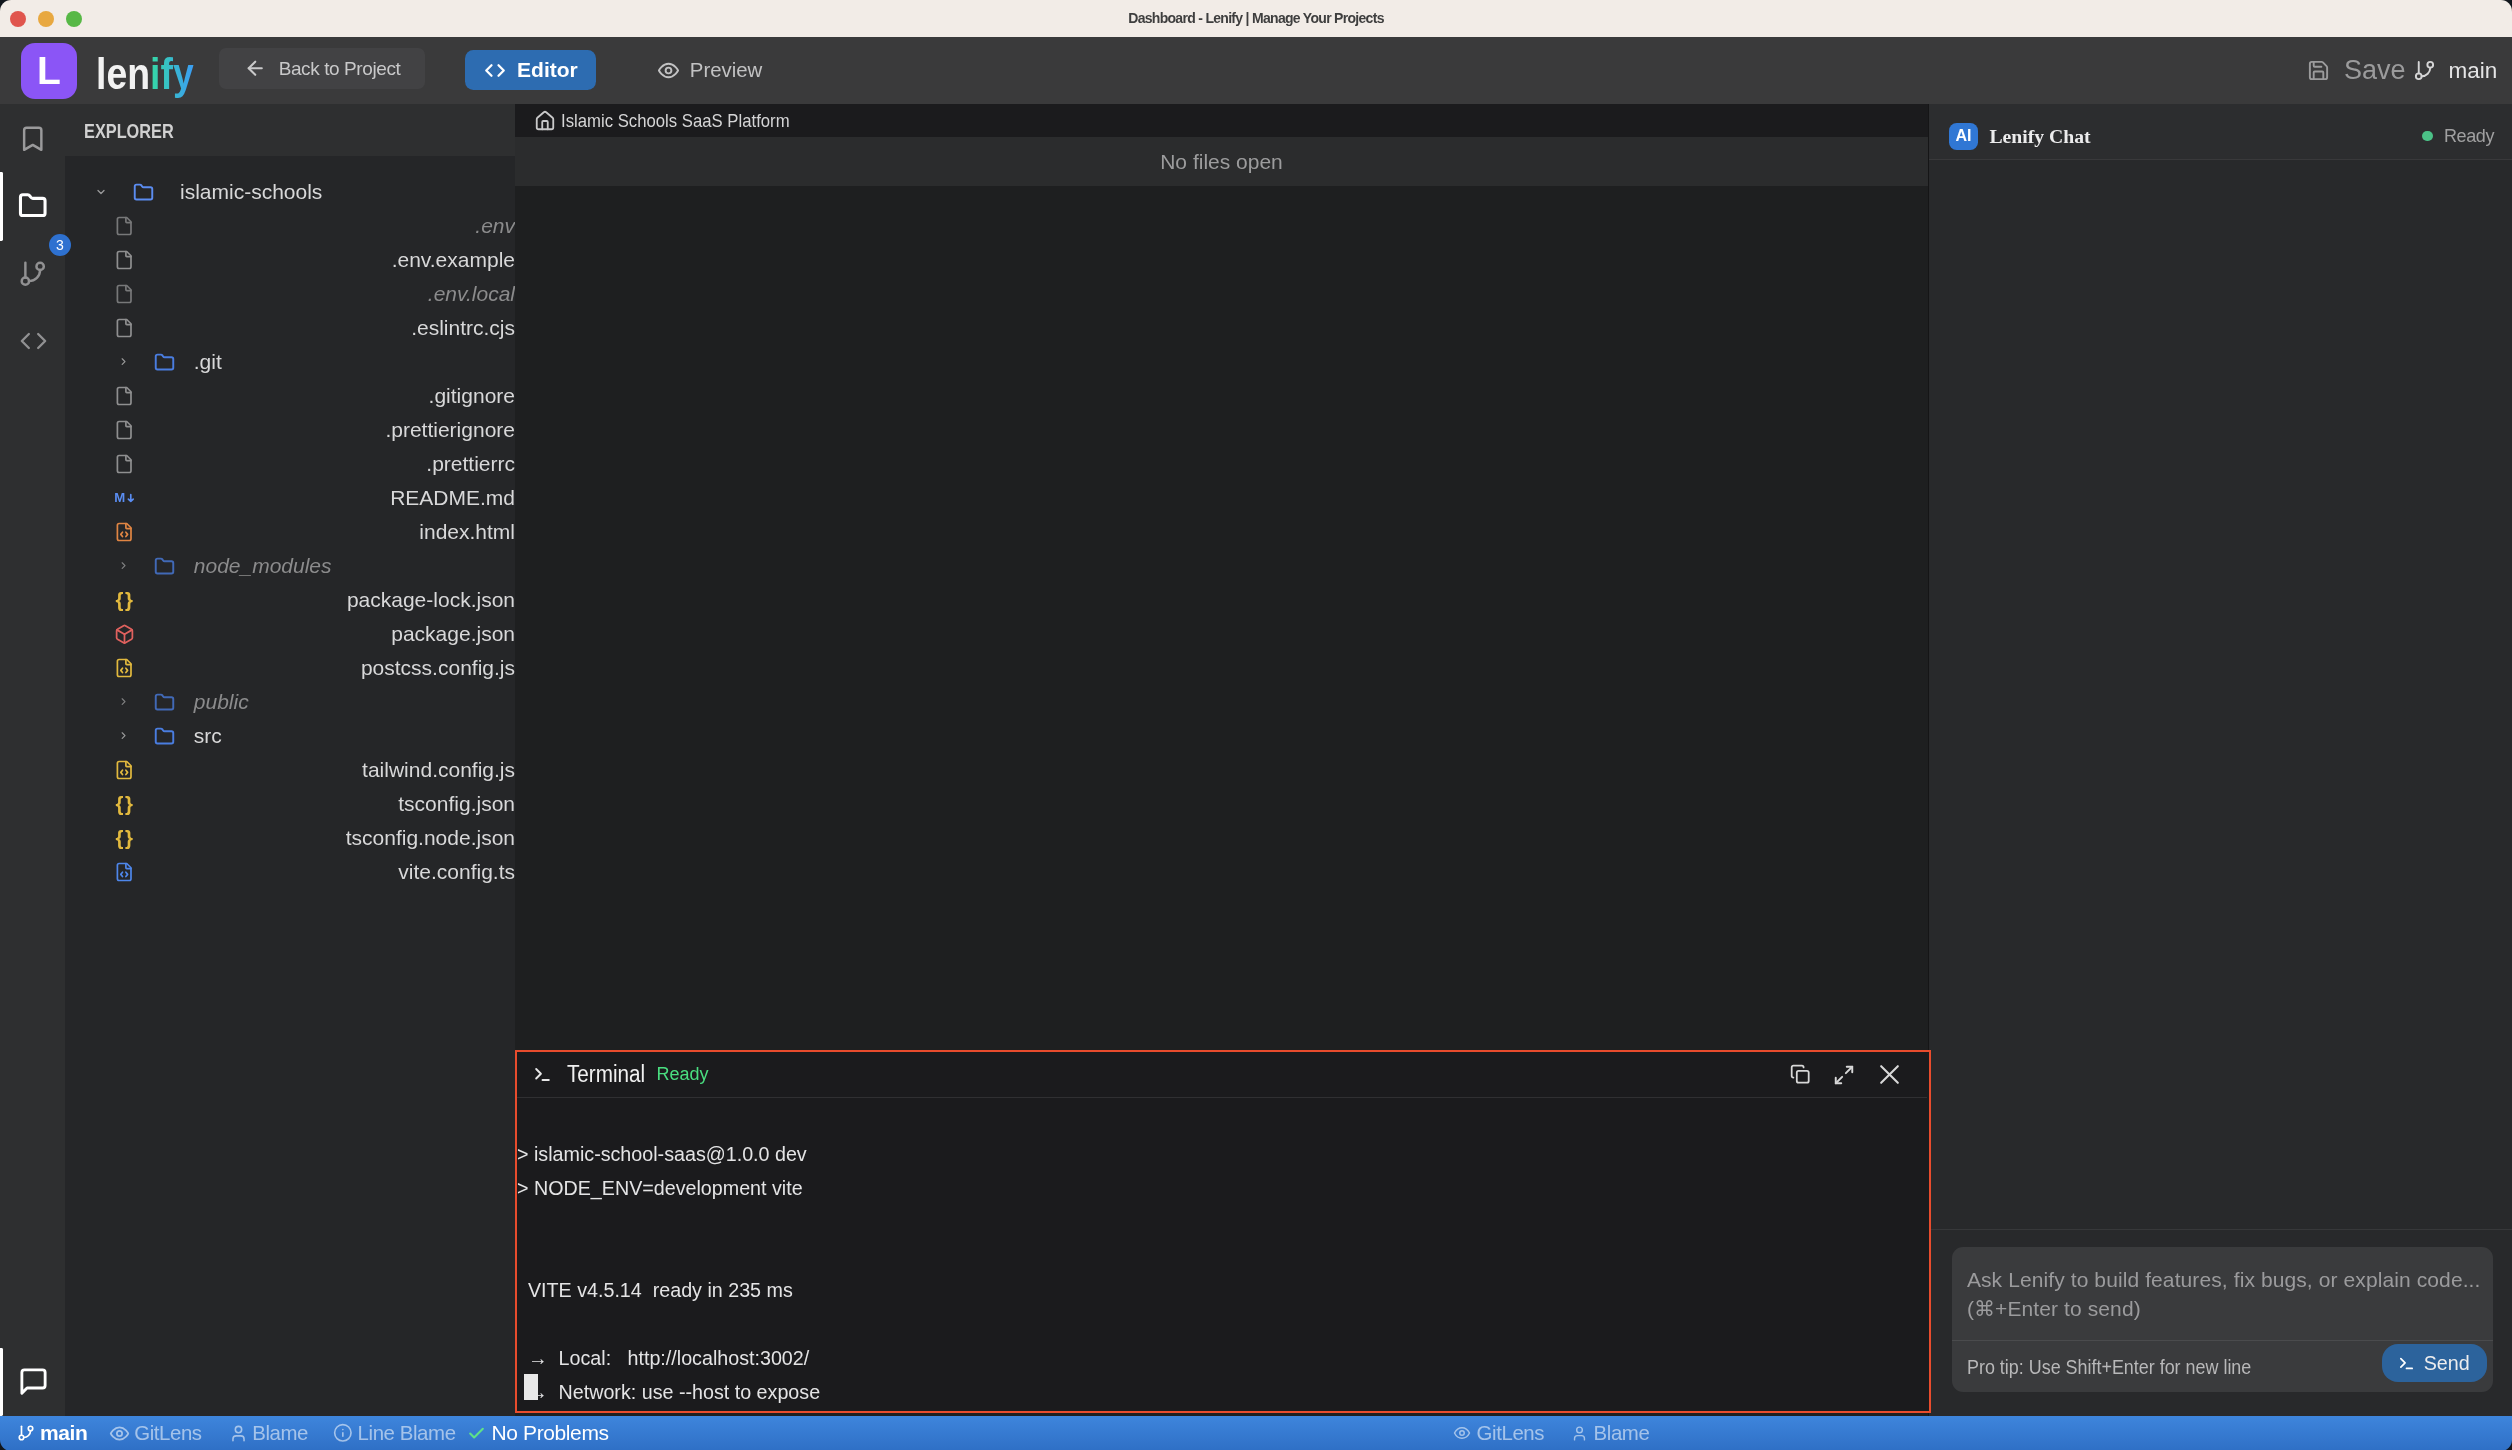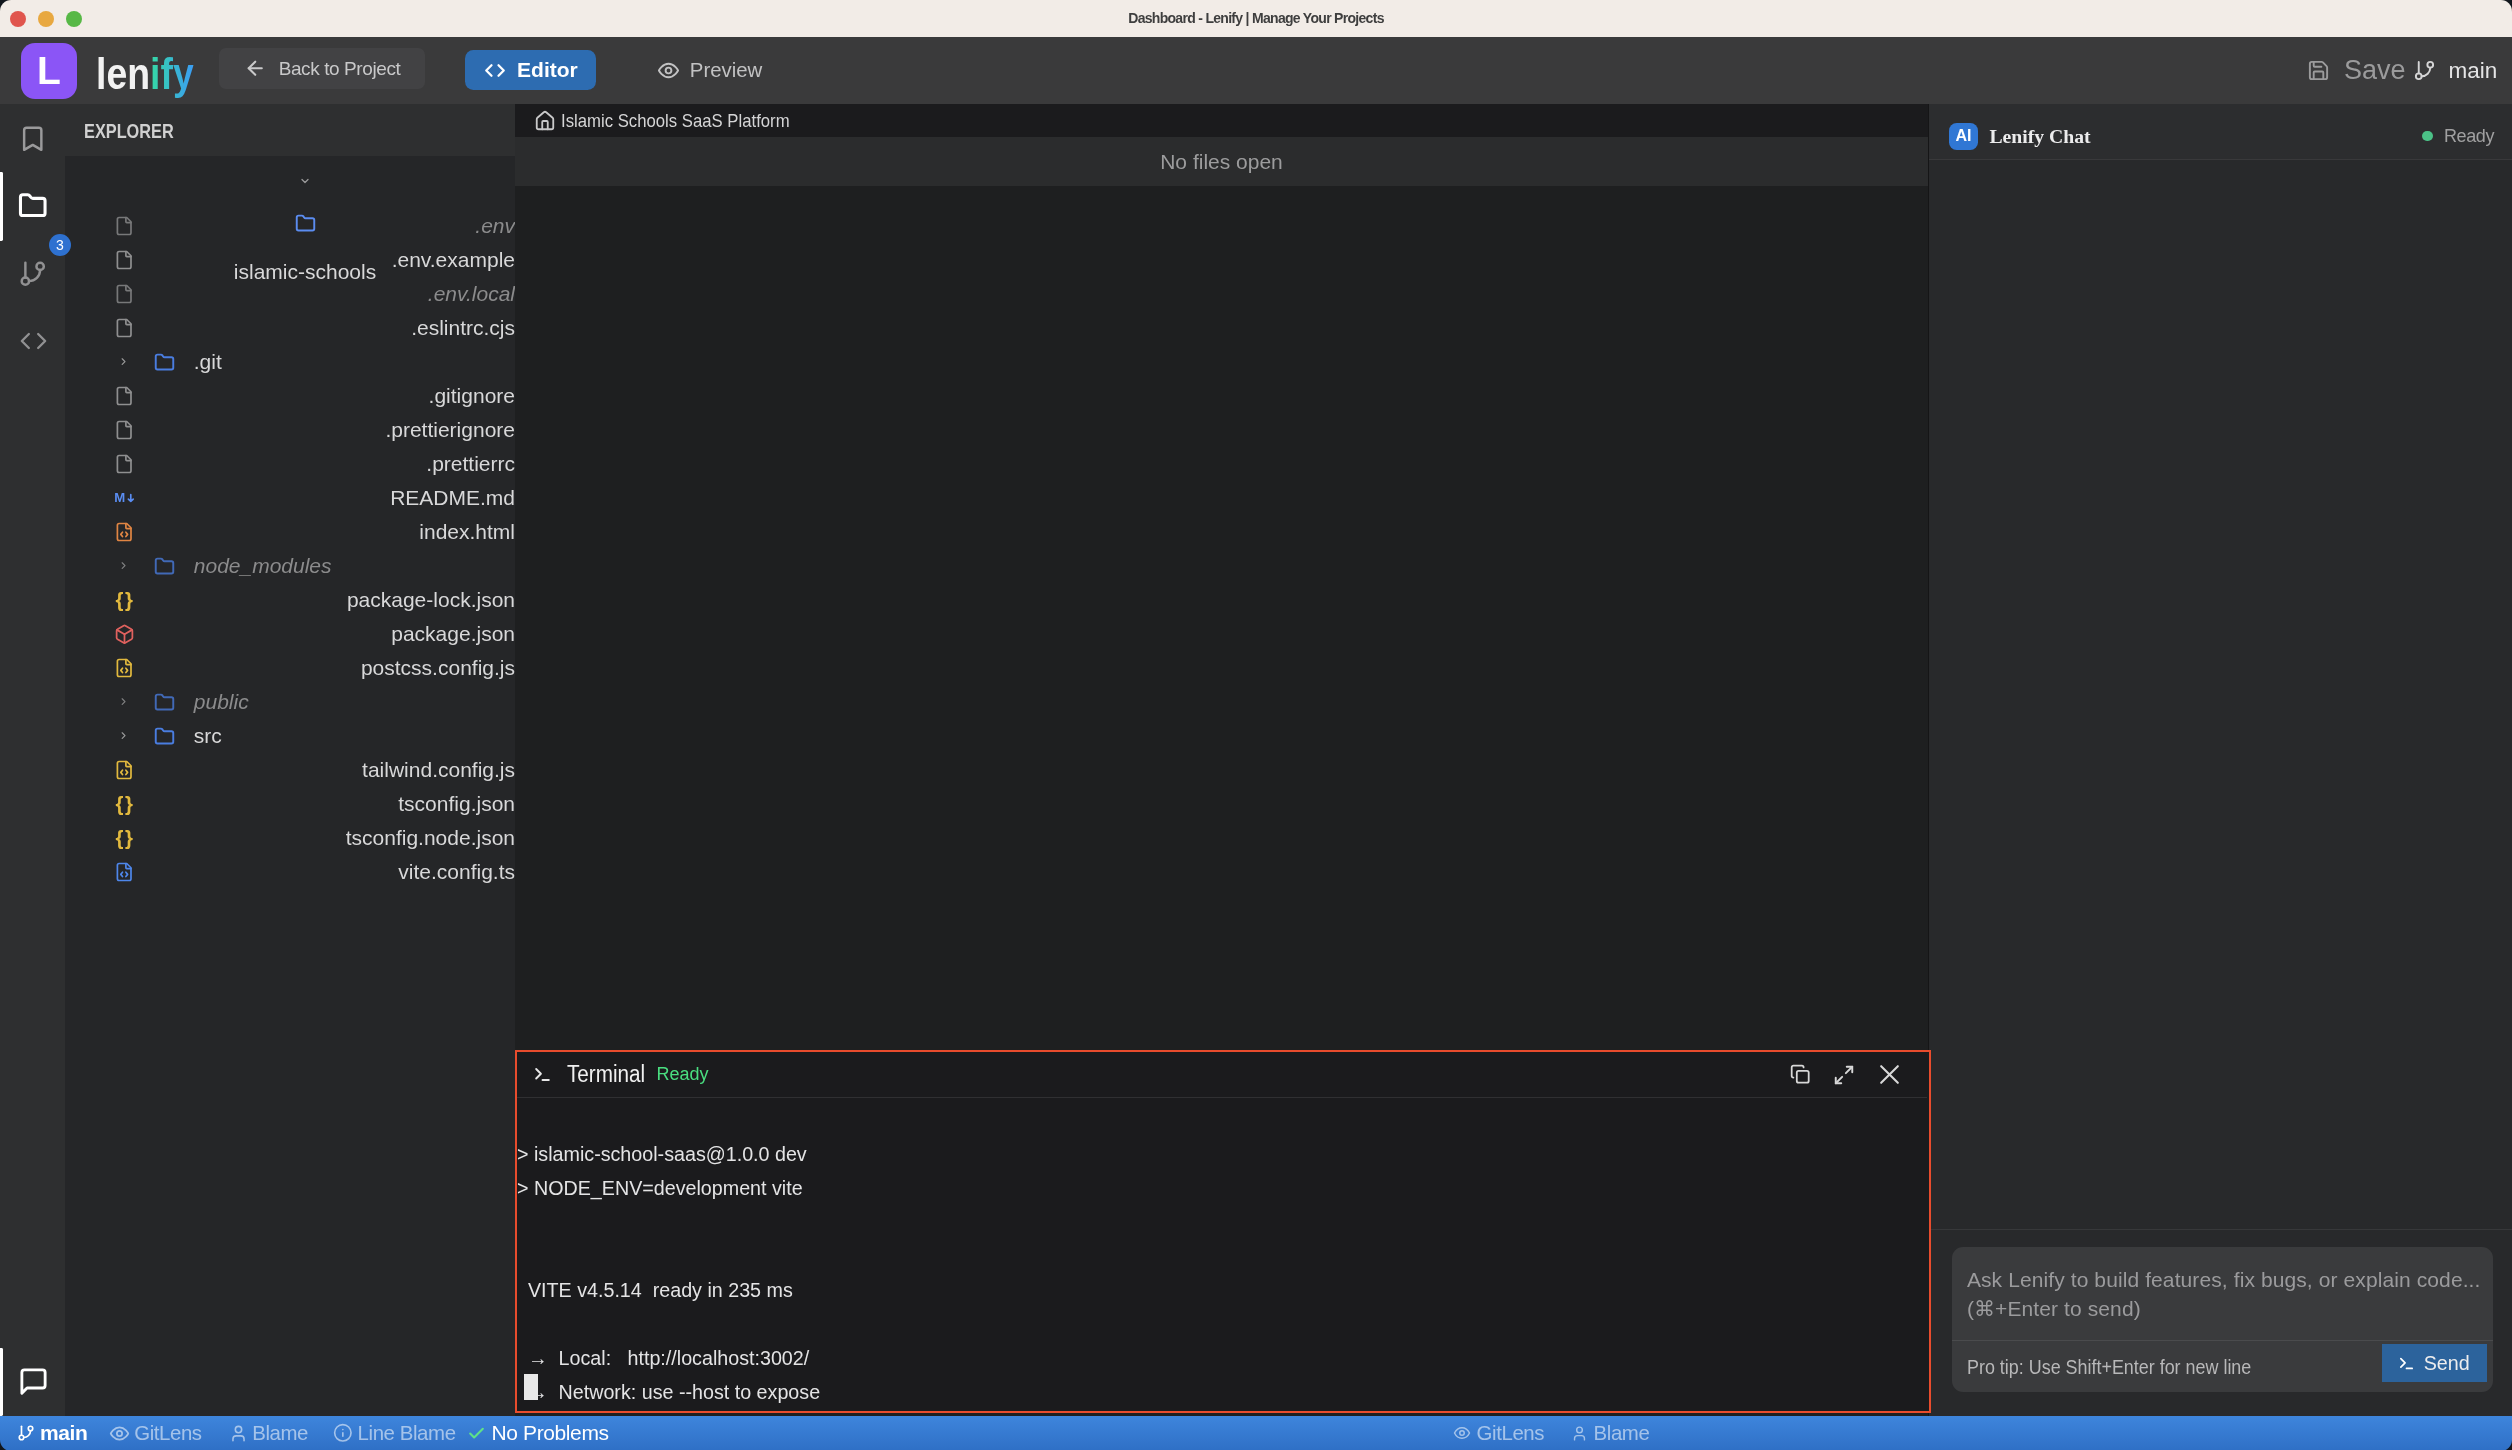--- a/index.html
+++ b/index.html
@@ -93,21 +93,21 @@
   #readywrap { margin-left:auto; margin-right:18px; display:flex; align-items:center; gap:11.2px;
                color:#a0a0a1; font-size:18px; letter-spacing:-0.4px; }
   #readydot { width:10.5px; height:10.5px; border-radius:50%; background:#4bc187; }
   #chatfoot { position:absolute; left:0; top:1125px; width:583px; border-top:1.4px solid #37383a; }
   #inputcard { position:absolute; left:22.5px; top:1143px; width:541px; height:145px;
                background:#3a3b3d; border-radius:11.2px; }
   #placeholder { position:absolute; left:15.4px; top:17.6px; font-size:21px; letter-spacing:0.1px; line-height:29px; color:#9b9b9d; }
   #carddiv { position:absolute; left:0px; top:93px; width:541px; height:0;
              border-top:1.4px solid #4a4b4d; }
   #protip { position:absolute; left:15.4px; top:105px; font-size:19.7px; color:#b8b8b9; line-height:31px; transform:scaleX(0.91); transform-origin:left top; }
-  #sendbtn { position:absolute; left:430px; top:97px; width:105px; height:38px; border-radius:0;
+  #sendbtn { position:absolute; left:430px; top:97px; width:105px; height:38px; border-radius:16px;
              background:#2c639c; color:#ededee; font-size:19.7px; display:flex; align-items:center;
              justify-content:center; gap:8.4px; }
 
   
   #status { left:0; top:1416px; width:2512px; height:34px;
             background:linear-gradient(#3e85dc,#2f70c6);
             display:flex; align-items:center; font-size:22px; color:#fff; }
   .sitem { position:absolute; top:0; height:34px; display:flex; align-items:center; font-size:20.4px; letter-spacing:-0.4px; }
   .dim { color:rgba(255,255,255,0.55); }
 </style>
@@ -181,21 +181,21 @@
           <path d="M21 15a2 2 0 0 1-2 2H7l-4 4V5a2 2 0 0 1 2-2h14a2 2 0 0 1 2 2z"></path>
         </svg>
     </div>
     <div id="badge3">3</div>
   </div>
   <div class="abs" id="explorer">
     <div id="exphead">
         <span>EXPLORER</span>
       </div>
     <div id="tree">
-      <div class="row" style="padding-left:30px;gap:26px;flex-direction:column;">
+      <div class="row" style="padding-left:30px;gap:26px;">
         <svg class="ic" width="12" height="12" viewBox="0 0 24 24" fill="none" stroke="#9a9a9b" stroke-width="2.6" stroke-linecap="round" stroke-linejoin="round">
             <polyline points="6 9 12 15 18 9"></polyline>
           </svg>
         <svg class="ic fold" width="21" height="21" viewBox="0 0 24 24" fill="none" stroke="#5b8cf0" stroke-width="2.2" stroke-linecap="round" stroke-linejoin="round">
             <path d="M20 20a2 2 0 0 0 2-2V8a2 2 0 0 0-2-2h-7.9a2 2 0 0 1-1.69-.9L9.6 3.9A2 2 0 0 0 7.93 3H4a2 2 0 0 0-2 2v13a2 2 0 0 0 2 2Z"></path>
           </svg>
         <span>islamic-schools</span>
       </div>
       <div class="row muted f">
           <svg class="ic" width="20.4" height="24" viewBox="0 0 24 24" fill="none" stroke="#8f8f90" stroke-width="2" stroke-linecap="round" stroke-linejoin="round">

